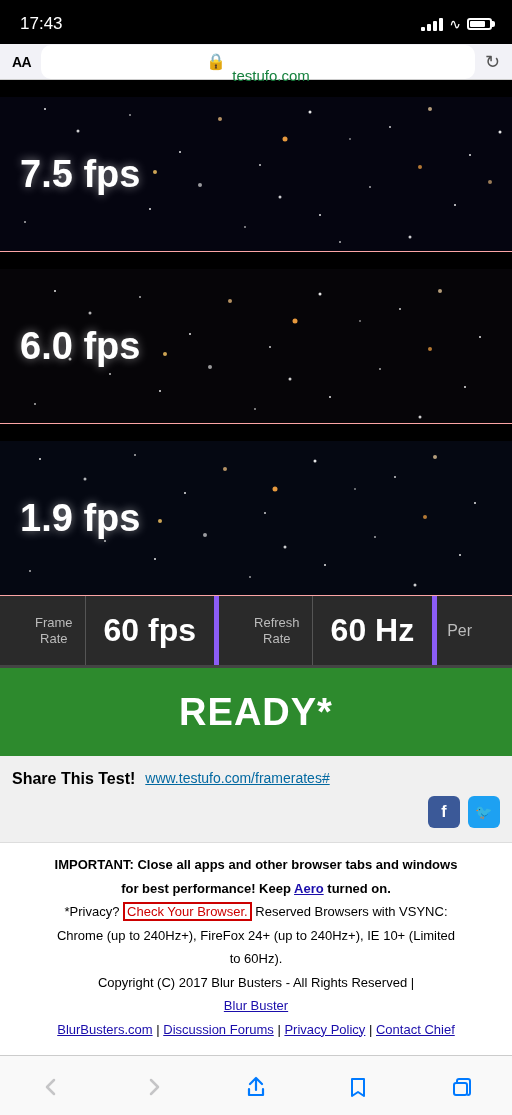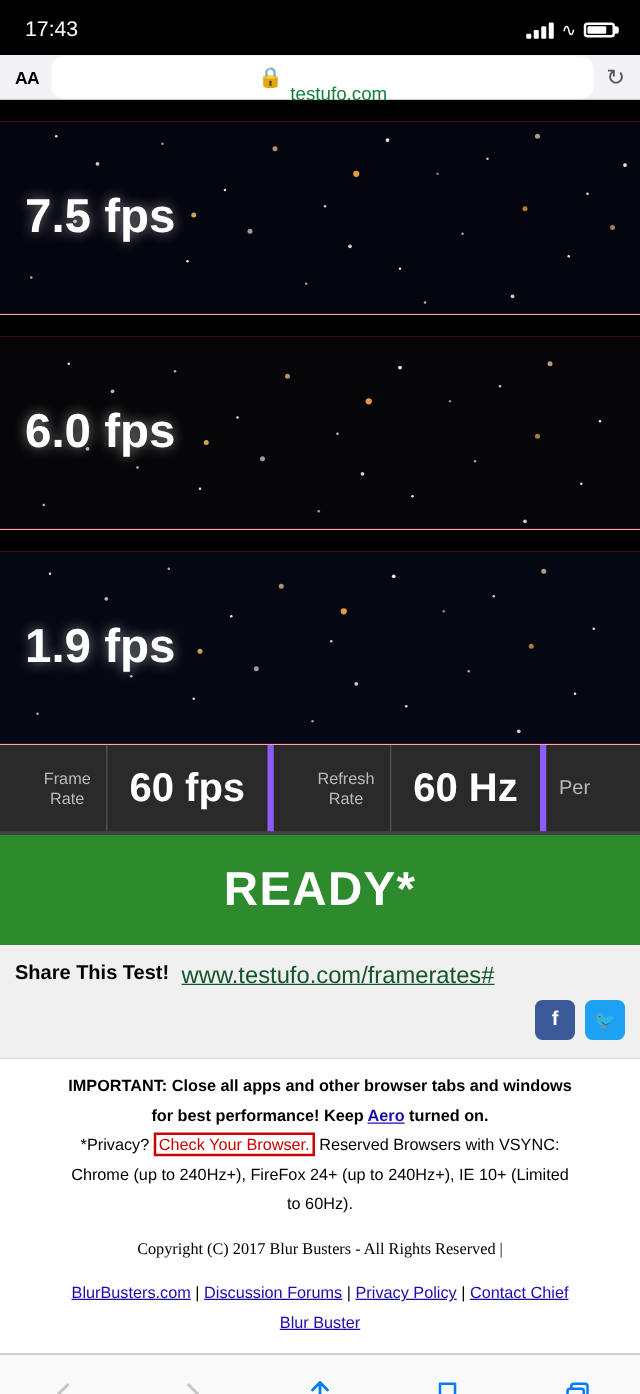--- a/index.html
+++ b/index.html
@@ -204,22 +204,22 @@
       gap: 10px;
       margin-bottom: 8px;
     }
     .share-label {
       font-size: 16px;
       font-weight: 700;
       color: #000;
       white-space: nowrap;
     }
     .share-url {
-      color: #14532d;
-      font-size: 19px;
+      color: #0369a1;
+      font-size: 14px;
       text-decoration: underline;
       word-break: break-all;
     }
     .share-icons-row {
       display: flex;
       justify-content: flex-end;
       gap: 8px;
       margin-bottom: 4px;
     }
     .social-icon {
@@ -259,22 +259,21 @@
       border: 2px solid #c00;
       padding: 0 2px;
       text-decoration: none;
       font-size: 13px;
     }
     .info-section .blue-link {
       color: #1a0dab;
       text-decoration: underline;
     }
     .info-section .divider-line {
-      margin: 16px 0;
-      font-family: Liberation Serif, serif;
+      margin: 4px 0;
     }
 
     
     .bottom-nav {
       background: #f9f9f9;
       border-top: 1px solid #ccc;
       display: flex;
       justify-content: space-around;
       align-items: center;
       height: 83px;
@@ -536,31 +535,31 @@
     <span>*Privacy?</span>
     <a class="check-browser">Check Your Browser.</a>
     <span>Reserved Browsers with VSYNC:</span>
   </p>
   <p>Chrome (up to 240Hz+), FireFox 24+ (up to 240Hz+), IE 10+ (Limited</p>
   <p>to 60Hz).</p>
   <p class="divider-line">
     <span>Copyright (C) 2017 Blur Busters - All Rights Reserved |</span>
   </p>
   <p>
+    <a class="blue-link">Blur Buster</a>
+  </p>
+  <p>
     <a class="blue-link">BlurBusters.com</a>
     <span>|</span>
     <a class="blue-link">Discussion Forums</a>
     <span>|</span>
     <a class="blue-link">Privacy Policy</a>
     <span>|</span>
     <a class="blue-link">Contact Chief</a>
   </p>
-  <p>
-    <a class="blue-link">Blur Buster</a>
-  </p>
 </div>
 
 <div class="bottom-nav">
   <div class="nav-btn disabled">
     <svg width="22" height="22" viewBox="0 0 22 22">
       <path d="M14 4L7 11L14 18" stroke="#c5c5c7" stroke-width="2.5" fill="none" stroke-linecap="round" stroke-linejoin="round"></path>
     </svg>
   </div>
   <div class="nav-btn disabled">
     <svg width="22" height="22" viewBox="0 0 22 22">

